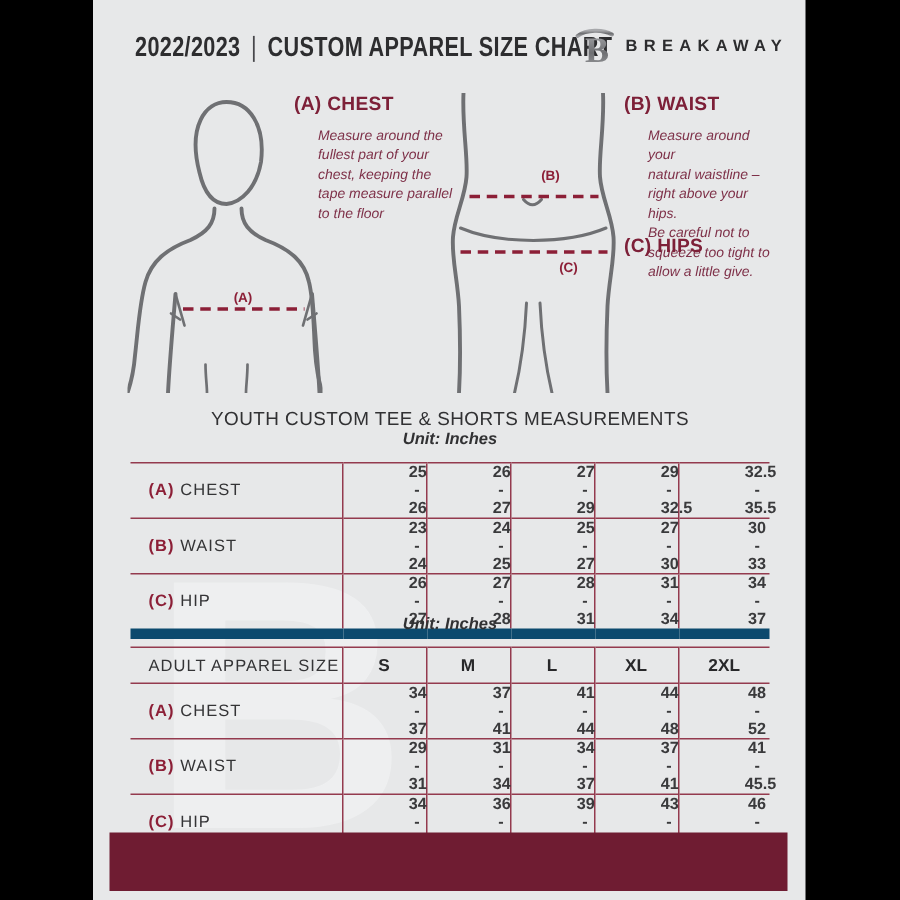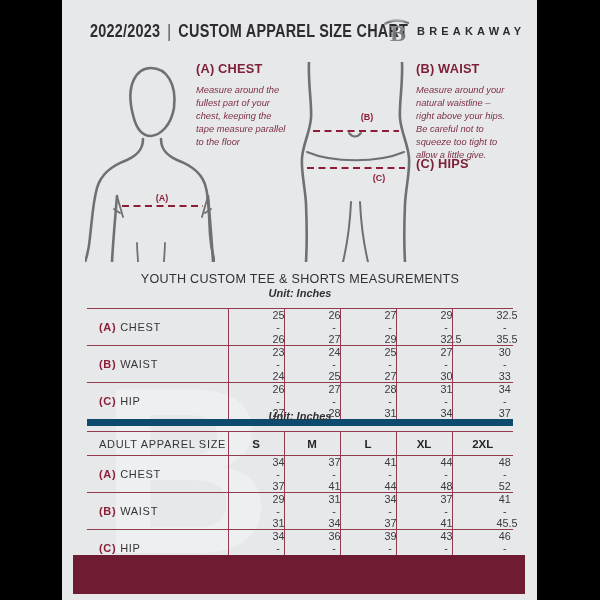--- a/index.html
+++ b/index.html
@@ -22,21 +22,21 @@
     font-weight:bold;font-size:18.5px;color:#2d2d2f;white-space:nowrap;
     transform:scaleX(.78);transform-origin:left top;letter-spacing:.3px;z-index:2;
   }
   .hdr-title .sep{font-weight:normal;color:#47474a;}
   .brand{position:absolute;left:320px;top:17px;display:flex;align-items:center;z-index:2;}
   .brand-name{font-size:11px;font-weight:bold;letter-spacing:4.2px;color:#2c2c2e;margin-left:5px;}
   
   .note{position:absolute;z-index:2;}
   .note h3{margin:0;font-size:12.8px;font-weight:bold;color:#7d2038;letter-spacing:.2px;}
   .note p{
-    margin:8px 0 0;font-size:9.3px;line-height:1.4;font-style:italic;
+    margin:8px 16px 0;font-size:9.3px;line-height:1.4;font-style:italic;
     color:#7e3048;white-space:pre-line;
   }
   .note-a{left:134px;top:61px;width:122px;}
   .note-b{left:354px;top:61px;width:118px;}
   .note-c{left:354px;top:156px;width:122px;}
   
   .fig{position:absolute;z-index:1;}
   .fig path{fill:none;stroke:#6f7073;stroke-width:2.6;stroke-linecap:round;}
   .fig .dash{stroke:#8c1f37;stroke-width:2.2;stroke-dasharray:7 4.5;stroke-linecap:butt;}
   .fig .tick{stroke:#6f7073;stroke-width:1.8;}
@@ -50,21 +50,21 @@
   table{border-collapse:collapse;table-layout:fixed;width:426px;margin:9px auto 0;}
   col.c0{width:141px;}
   col.cv{width:56px;}
   col.cl{width:61px;}
   tr{height:22px;}
   tr.head{height:24px;}
   th,td{border-top:1px solid #943a4e;padding:0;background:transparent;}
   tr.last th,tr.last td{border-bottom:7px solid #0c4a6e;}
   .vcell{border-left:1px solid #943a4e;}
   th.vcell{font-size:11.5px;font-weight:bold;color:#28282a;}
-  td.vcell{font-size:10.8px;font-weight:normal;color:#3a3a3c;padding-left:44px;}
+  td.vcell{font-size:10.8px;font-weight:bold;color:#3a3a3c;padding-left:44px;}
   .lblcell{text-align:left;padding-left:12px;font-size:11px;color:#343436;letter-spacing:.7px;font-weight:normal;}
   .rowkey{color:#8c1f37;font-weight:bold;}
   
   .band{position:absolute;left:11px;top:555px;width:452px;height:39px;background:#6f1c32;z-index:2;}
 </style>
 </head>
 <body>
 
 <div class="page">
 

